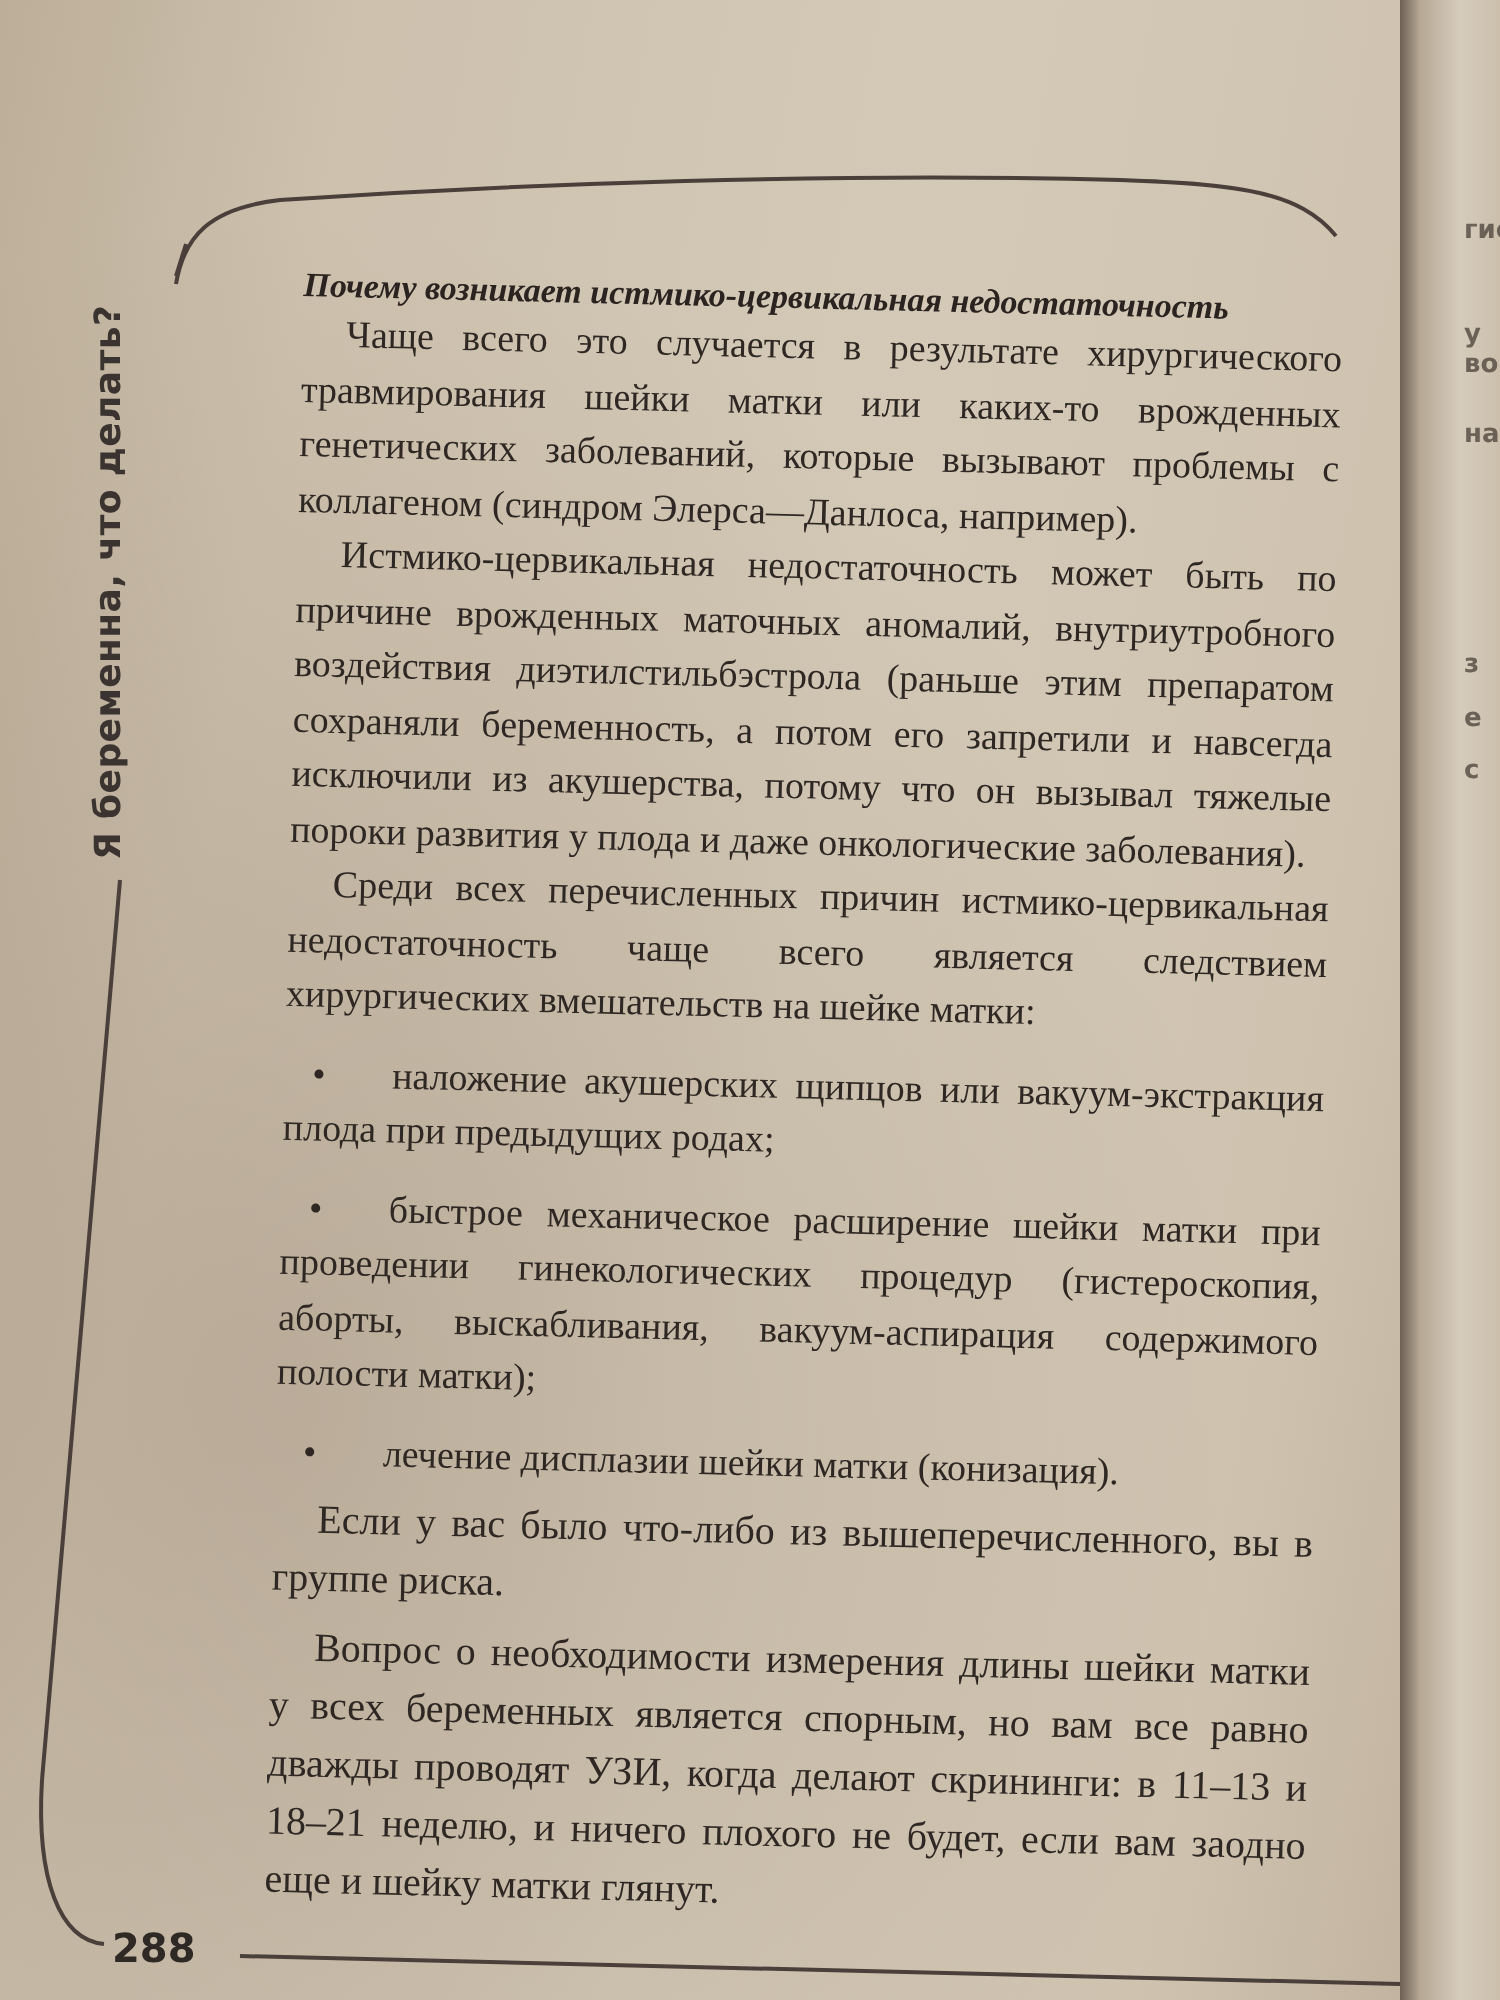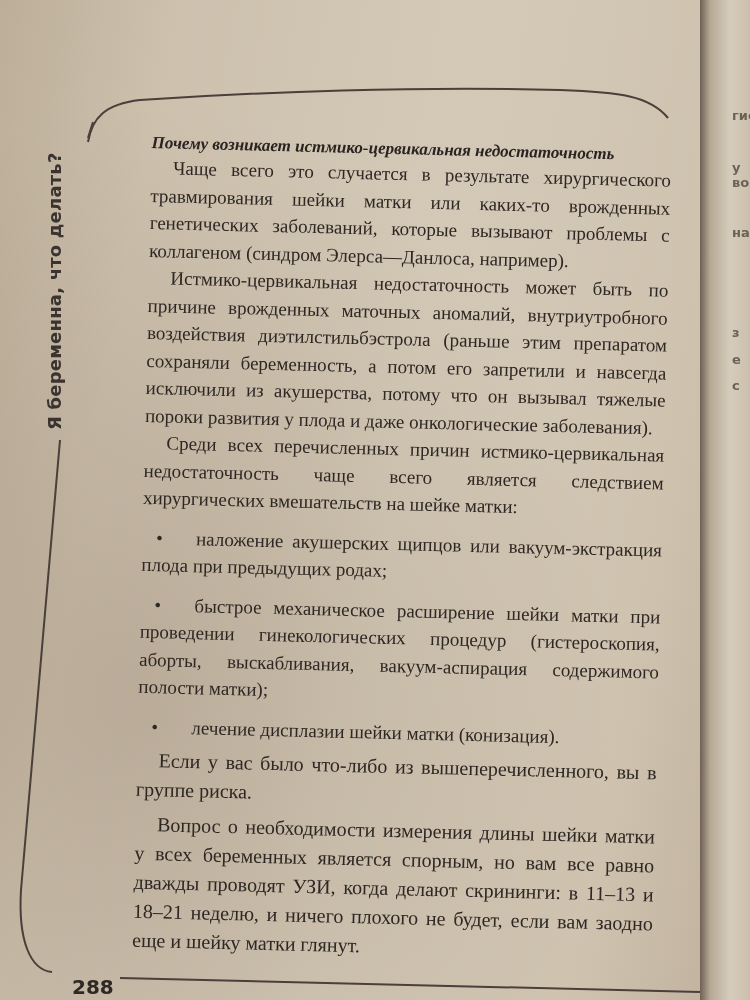--- a/index.html
+++ b/index.html
@@ -26,22 +26,22 @@
     color:#4a4038; font-size:13px; left:32px; opacity:0.75;
   }
   svg.frame { position:absolute; left:0; top:0; width:700px; height:1000px; pointer-events:none; }
   .running-head {
     position:absolute; left:44px; top:430px;
     transform-origin: 0 0; transform: rotate(-90deg);
     font-family:"DejaVu Sans", sans-serif; font-weight:bold; font-size:18px;
     color:#3a3330; white-space:nowrap; letter-spacing:0.2px;
   }
   .page-number {
-    position:absolute; left:72px; top:962px;
-    font-family:"DejaVu Sans", sans-serif; font-weight:bold; font-size:20px; color:#2f2926;margin-top:13px;
+    position:absolute; left:56px; top:962px;
+    font-family:"DejaVu Sans", sans-serif; font-weight:bold; font-size:20px; color:#2f2926;
   }
   .content {
     position:absolute; left:152px; top:132px; width:520px;
     color:#2e2723; font-size:19px; line-height:27.5px;
     transform: rotate(1.4deg); transform-origin: 0 0;
   }
   .content p { margin:0; text-align:justify; }
   .heading {
     font-style:italic; font-weight:bold; font-size:17px; line-height:22px;
     margin-left:-6px; color:#2a2320;
@@ -91,17 +91,17 @@
     </p>
 
     <p class="indent para-gap block-lower">Если у вас было что-либо из вышеперечисленного, вы в группе риска.</p>
     <p class="indent para-gap block-lower">Вопрос о необходимости измерения длины шейки матки у всех беременных является спорным, но вам все равно дважды проводят УЗИ, когда делают скрининги: в 11–13 и 18–21 неделю, и ничего плохого не будет, если вам заодно еще и шейку матки глянут.</p>
   </div>
 </div>
 
 <div class="next-page">
   <span class="frag" style="top:108px">гие</span>
   <span class="frag" style="top:160px">у во</span>
-  <span class="frag" style="top:225px">на</span>
+  <span class="frag" style="top:210px">на</span>
   <span class="frag" style="top:325px">з</span>
   <span class="frag" style="top:352px">е</span>
   <span class="frag" style="top:378px">с</span>
 </div>
 
 </body></html>

